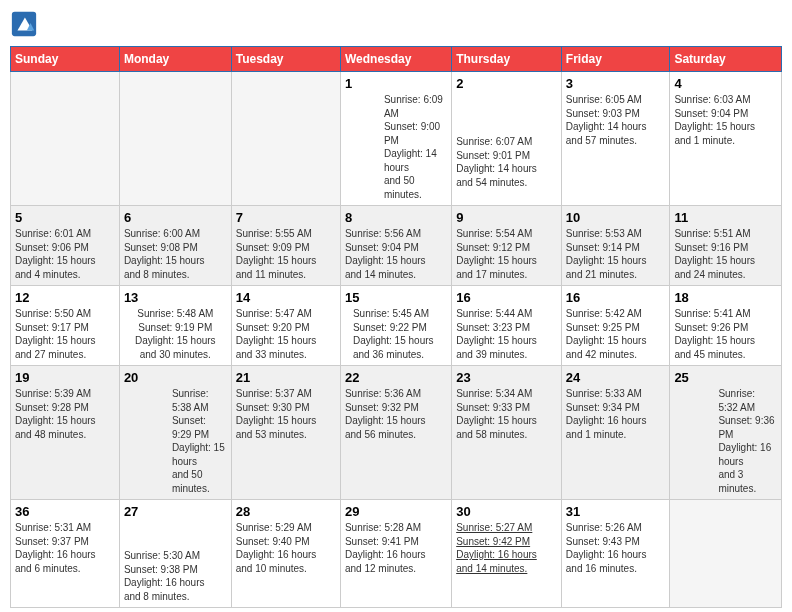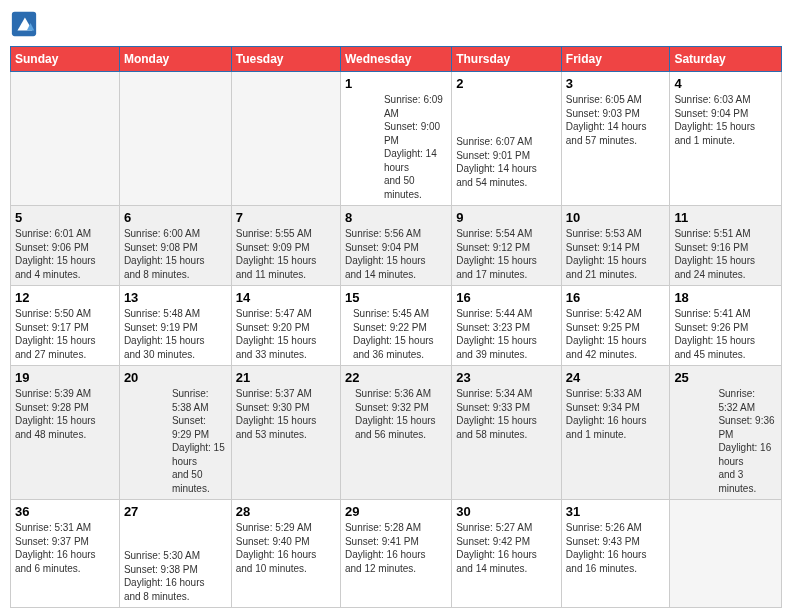--- a/index.html
+++ b/index.html
@@ -208,21 +208,21 @@
       <tr>
         <td>
           <span class="day-num">12</span>
           <div class="day-info" style="white-space: pre-line;">Sunrise: 5:50 AM
 Sunset: 9:17 PM
 Daylight: 15 hours
 and 27 minutes.</div>
         </td>
         <td>
           <span class="day-num">13</span>
-          <div class="day-info" style="white-space: pre-line;">Sunrise: 5:48 AM
+          <div class="day-info" style="white-space: pre-line; text-align: center;">Sunrise: 5:48 AM
 Sunset: 9:19 PM
 Daylight: 15 hours
 and 30 minutes.</div>
         </td>
         <td>
           <span class="day-num">14</span>
           <div class="day-info" style="white-space: pre-line;">Sunrise: 5:47 AM
 Sunset: 9:20 PM
 Daylight: 15 hours
 and 33 minutes.</div>
@@ -273,21 +273,21 @@
         </td>
         <td class="shaded">
           <span class="day-num">21</span>
           <div class="day-info" style="white-space: pre-line;">Sunrise: 5:37 AM
 Sunset: 9:30 PM
 Daylight: 15 hours
 and 53 minutes.</div>
         </td>
         <td class="shaded">
           <span class="day-num">22</span>
-          <div class="day-info" style="white-space: pre-line; margin-left: 10px;">Sunrise: 5:36 AM
+          <div class="day-info" style="white-space: pre-line;">Sunrise: 5:36 AM
 Sunset: 9:32 PM
 Daylight: 15 hours
 and 56 minutes.</div>
         </td>
         <td class="shaded">
           <span class="day-num">23</span>
           <div class="day-info" style="white-space: pre-line;">Sunrise: 5:34 AM
 Sunset: 9:33 PM
 Daylight: 15 hours
 and 58 minutes.</div>
@@ -331,21 +331,21 @@
         </td>
         <td>
           <span class="day-num">29</span>
           <div class="day-info" style="white-space: pre-line;">Sunrise: 5:28 AM
 Sunset: 9:41 PM
 Daylight: 16 hours
 and 12 minutes.</div>
         </td>
         <td>
           <span class="day-num">30</span>
-          <div class="day-info" style="white-space: pre-line;">Sunrise: 5:27 AM
+          <div class="day-info" style="white-space: pre-line; text-decoration: underline;">Sunrise: 5:27 AM
 Sunset: 9:42 PM
 Daylight: 16 hours
 and 14 minutes.</div>
         </td>
         <td>
           <span class="day-num">31</span>
           <div class="day-info" style="white-space: pre-line;">Sunrise: 5:26 AM
 Sunset: 9:43 PM
 Daylight: 16 hours
 and 16 minutes.</div>

